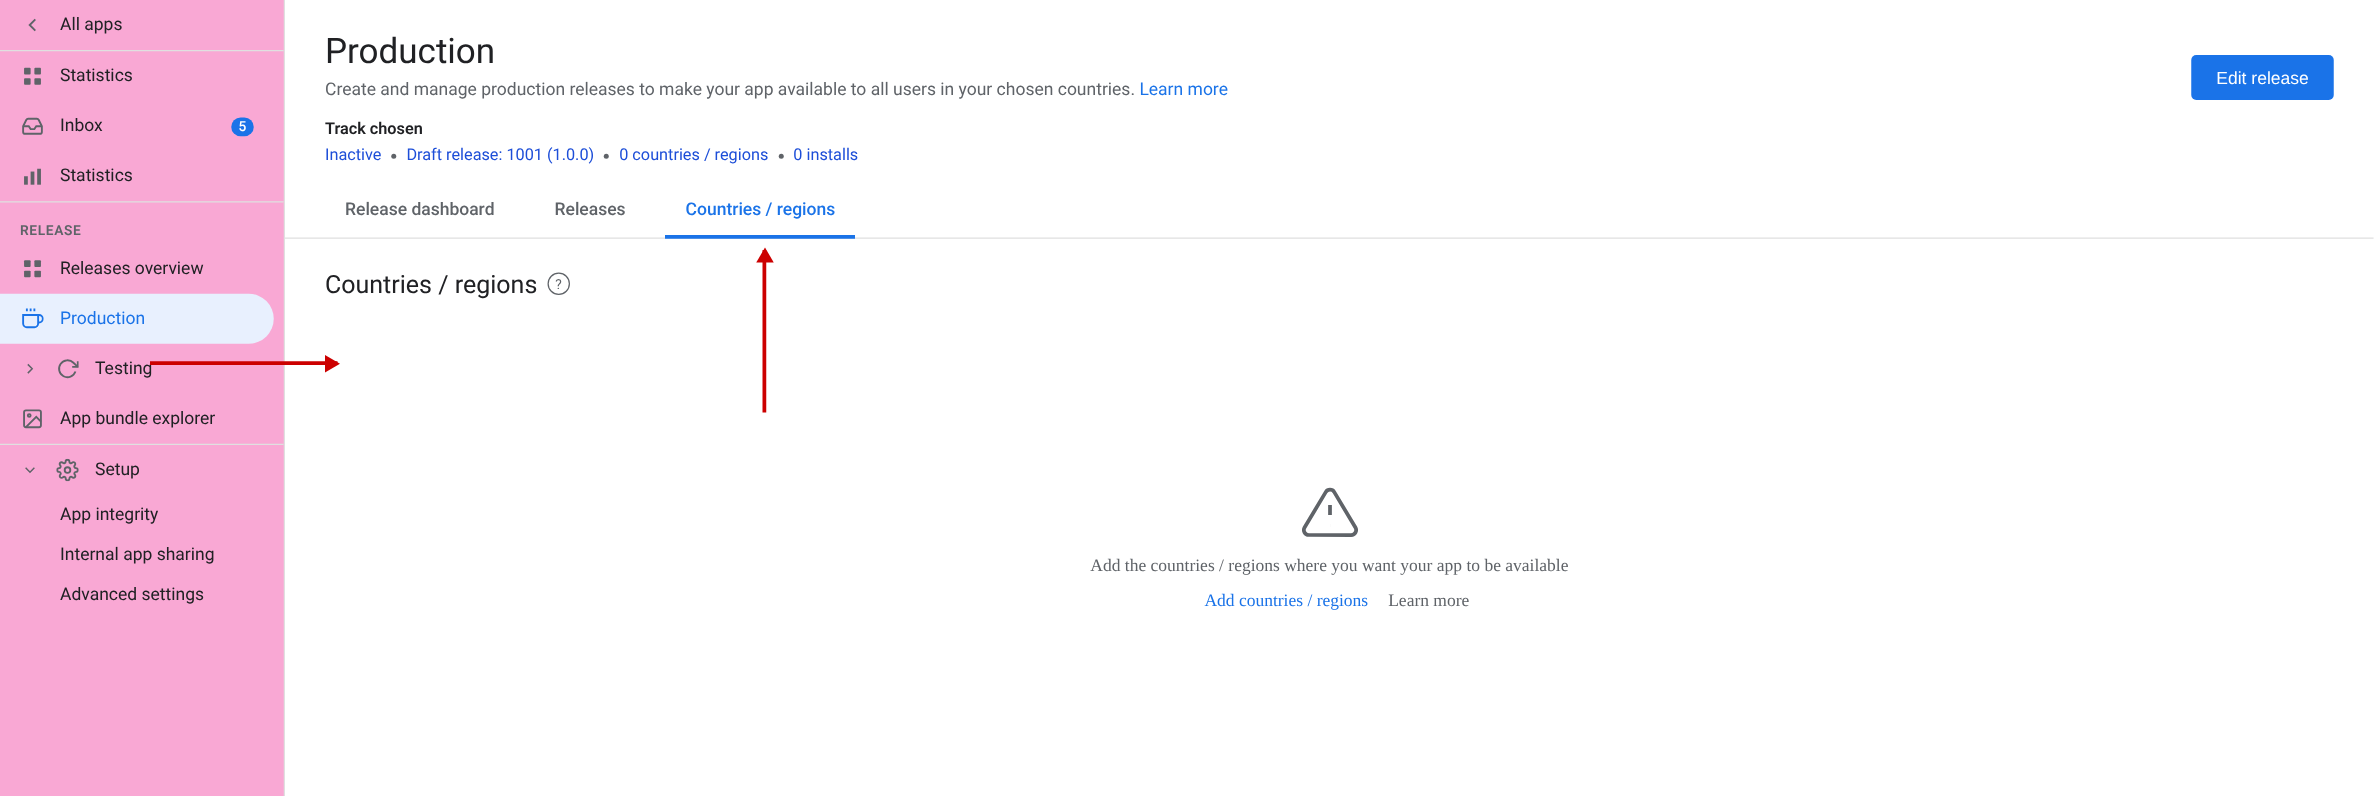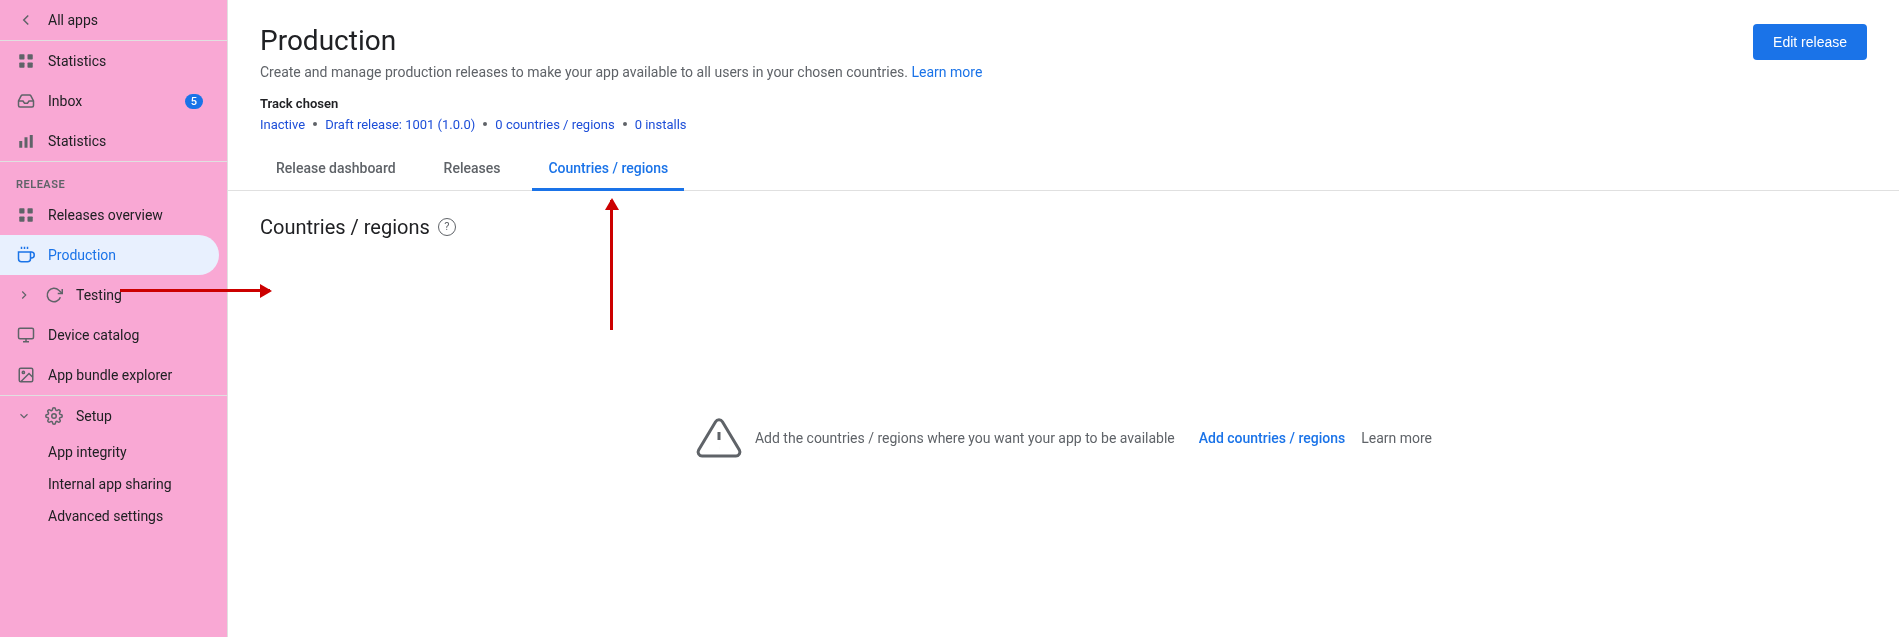--- a/index.html
+++ b/index.html
@@ -134,21 +134,21 @@
     .edit-release-btn {
       background: #1a73e8;
       color: #fff;
       border: none;
       border-radius: 4px;
       padding: 10px 20px;
       font-size: 14px;
       font-weight: 500;
       cursor: pointer;
       white-space: nowrap;
-      margin-top: 0;
+      margin-top: 20px;
     }
 
     .track-summary {
       padding: 16px 32px;
     }
 
     .track-summary-title {
       font-size: 13px;
       font-weight: 600;
       color: #202124;
@@ -218,25 +218,27 @@
       display: flex;
       align-items: center;
       justify-content: center;
       font-size: 11px;
       color: #5f6368;
       cursor: pointer;
     }
 
     .empty-state {
       display: flex;
+      flex-direction: column;
       align-items: center;
       justify-content: center;
       flex: 1;
       padding: 60px 0;
       gap: 12px;
+      font-family: Liberation Serif, serif;
     }
 
     .empty-state-icon {
       width: 48px;
       height: 48px;
       display: flex;
       align-items: center;
       justify-content: center;
       color: #5f6368;
     }
@@ -409,30 +411,20 @@
       </span>
       <span class="sidebar-item-icon">
         <svg width="18" height="18" viewBox="0 0 24 24" fill="none" stroke="currentColor" stroke-width="2">
           <polyline points="23 4 23 10 17 10"></polyline>
           <path d="M20.49 15a9 9 0 11-2.12-9.36L23 10"></path>
         </svg>
       </span>
       <span>Testing</span>
     </div>
 
-    <div class="sidebar-item">
-      <span class="sidebar-item-icon">
-        <svg width="18" height="18" viewBox="0 0 24 24" fill="none" stroke="currentColor" stroke-width="2">
-          <rect x="2" y="3" width="20" height="14" rx="2"></rect>
-          <line x1="8" y1="21" x2="16" y2="21"></line>
-          <line x1="12" y1="17" x2="12" y2="21"></line>
-        </svg>
-      </span>
-      <span>Device catalog</span>
-    </div>
 
     <div class="sidebar-item">
       <span class="sidebar-item-icon">
         <svg width="18" height="18" viewBox="0 0 24 24" fill="none" stroke="currentColor" stroke-width="2">
           <rect x="3" y="3" width="18" height="18" rx="2"></rect>
           <circle cx="8.5" cy="8.5" r="1.5"></circle>
           <polyline points="21 15 16 10 5 21"></polyline>
         </svg>
       </span>
       <span>App bundle explorer</span>

